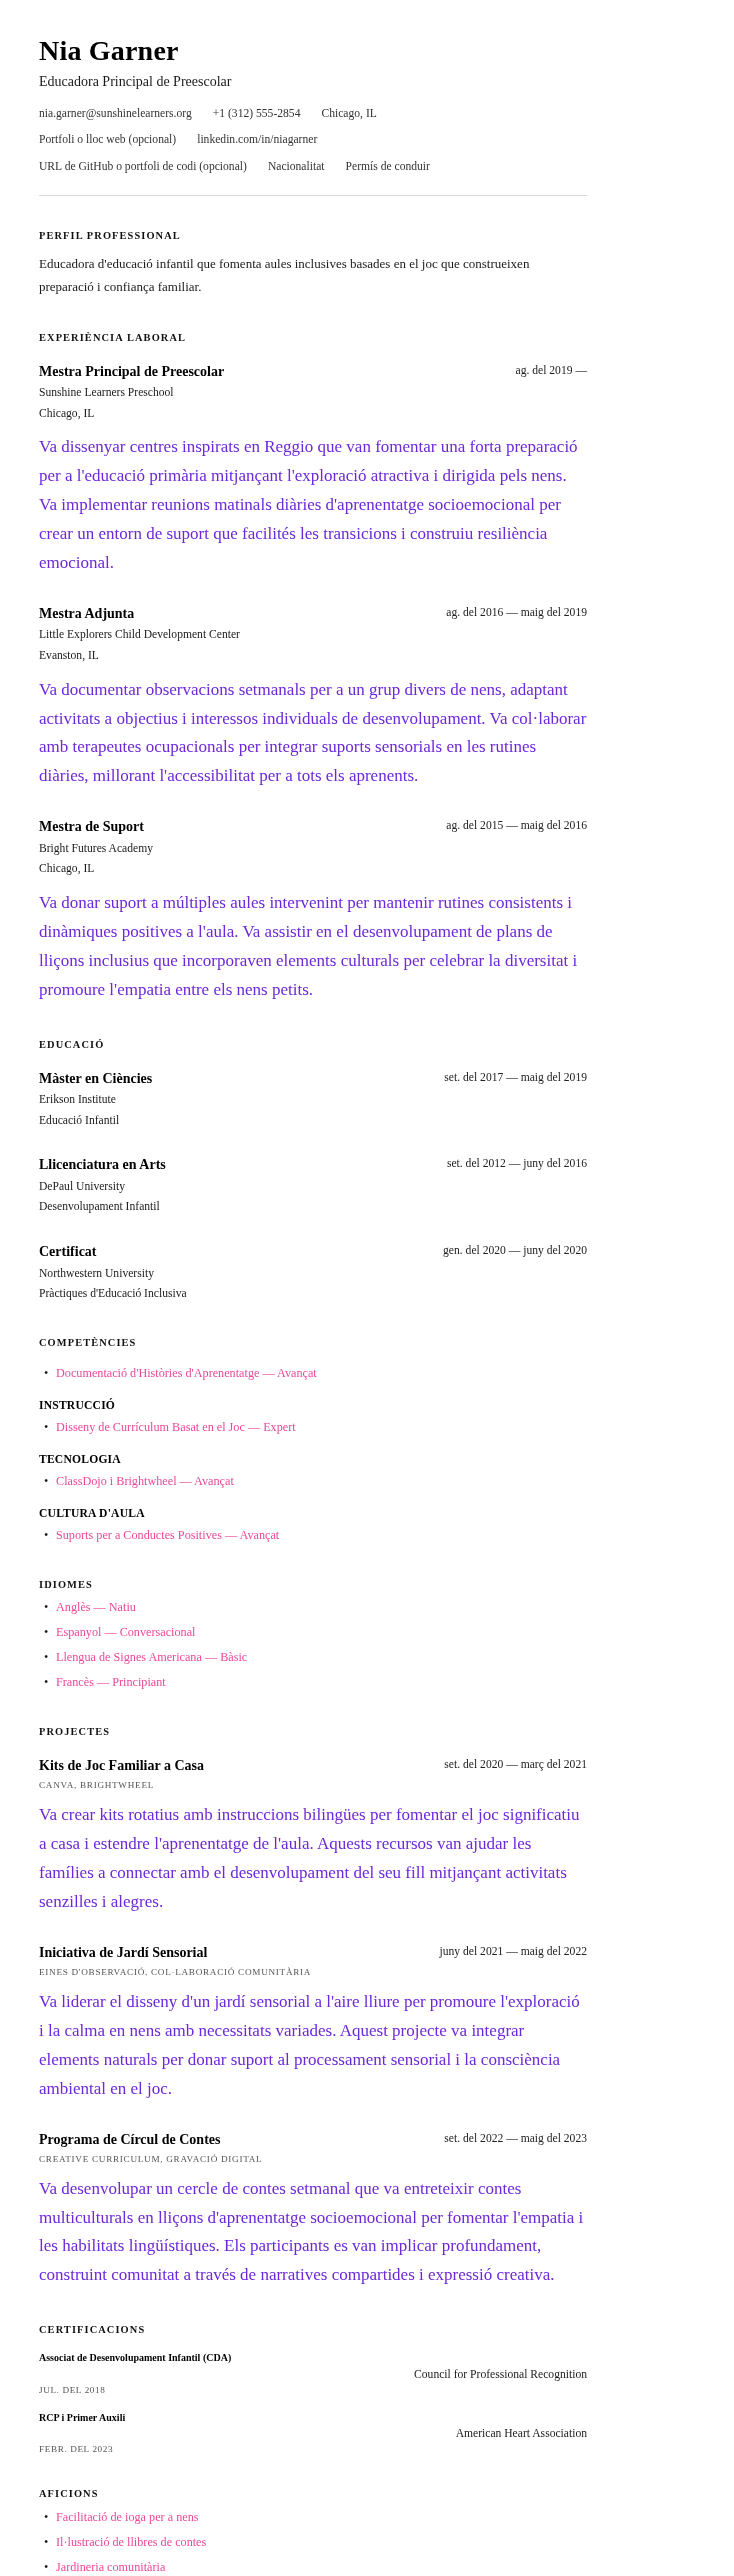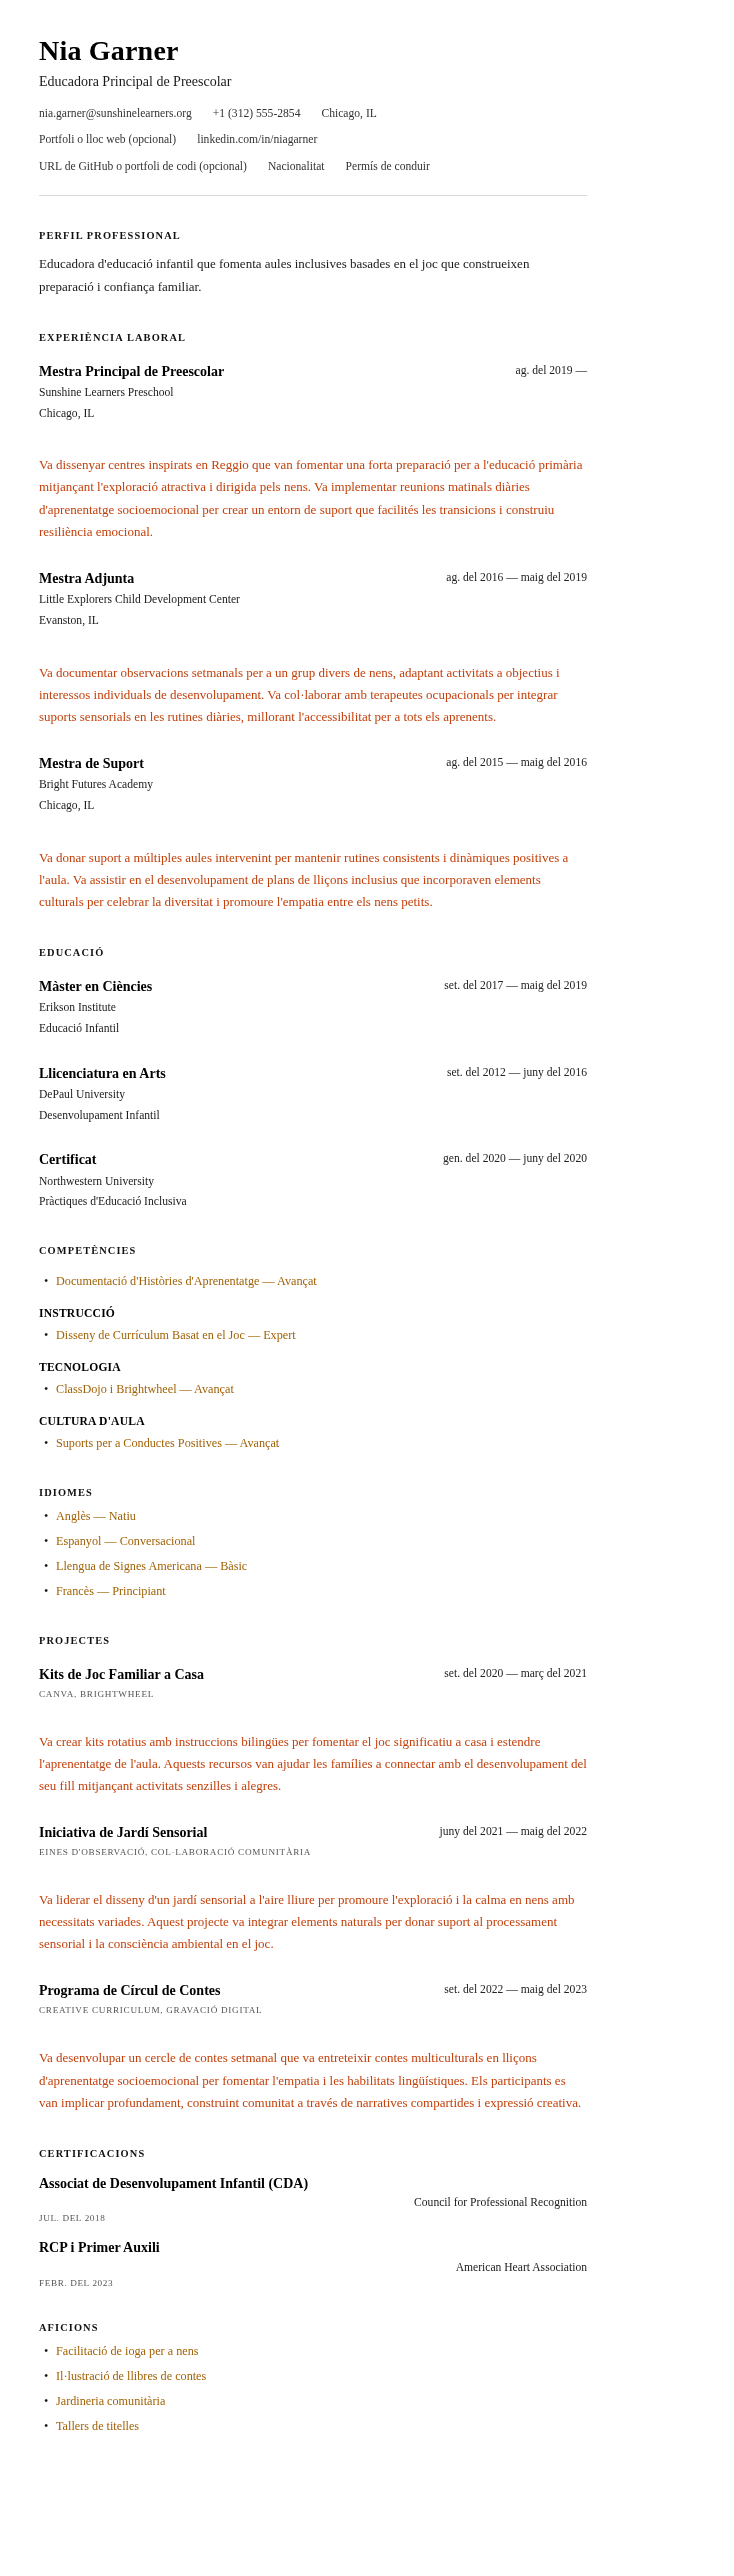--- a/index.html
+++ b/index.html
@@ -77,24 +77,24 @@
     white-space:nowrap;
   }
   .item-sub {
     font-size:11.6px;
     line-height:1.45;
     margin-top:5.5px;
     color:#1a1a1a;
   }
   .item-sub.tight { margin-top:3.7px; }
   .item-desc {
-    font-size:13px;
+    font-size:17px;
     line-height:1.7;
-    margin-top:32px;
-    color:#c2410c;
+    margin-top:11px;
+    color:#6d28d9;
   }
   .tools-line {
     font-size:9.2px;
     letter-spacing:0.7px;
     color:#555;
     margin-top:6.1px;
   }
   
   .skill-group { margin-top:16px; }
   .skill-cat {
@@ -103,32 +103,32 @@
     letter-spacing:0.2px;
     color:#000;
   }
   ul.bullets { list-style:none; margin-top:3.7px; }
   ul.bullets li {
     position:relative;
     padding-left:17px;
     font-size:12.2px;
     line-height:1.55;
     margin-top:6.1px;
-    color:#a16207;
+    color:#ec4899;
   }
   ul.bullets li::before {
     content:"•";
     position:absolute;
     left:4.9px;
     top:0;
     color:#1a1a1a;
   }
   
   .cert-item { margin-top:17px; }
-  .cert-title { font-size:14px; font-weight:700; color:#000; }
+  .cert-title { font-size:10px; font-weight:700; color:#000; }
   .cert-issuer { font-size:11.6px; margin-top:4.3px; color:#1a1a1a;text-align:right; }
   .cert-date {
     font-size:9.2px;
     letter-spacing:0.6px;
     color:#555;
     margin-top:4.3px;
   }
 </style>
 </head>
 <body>

